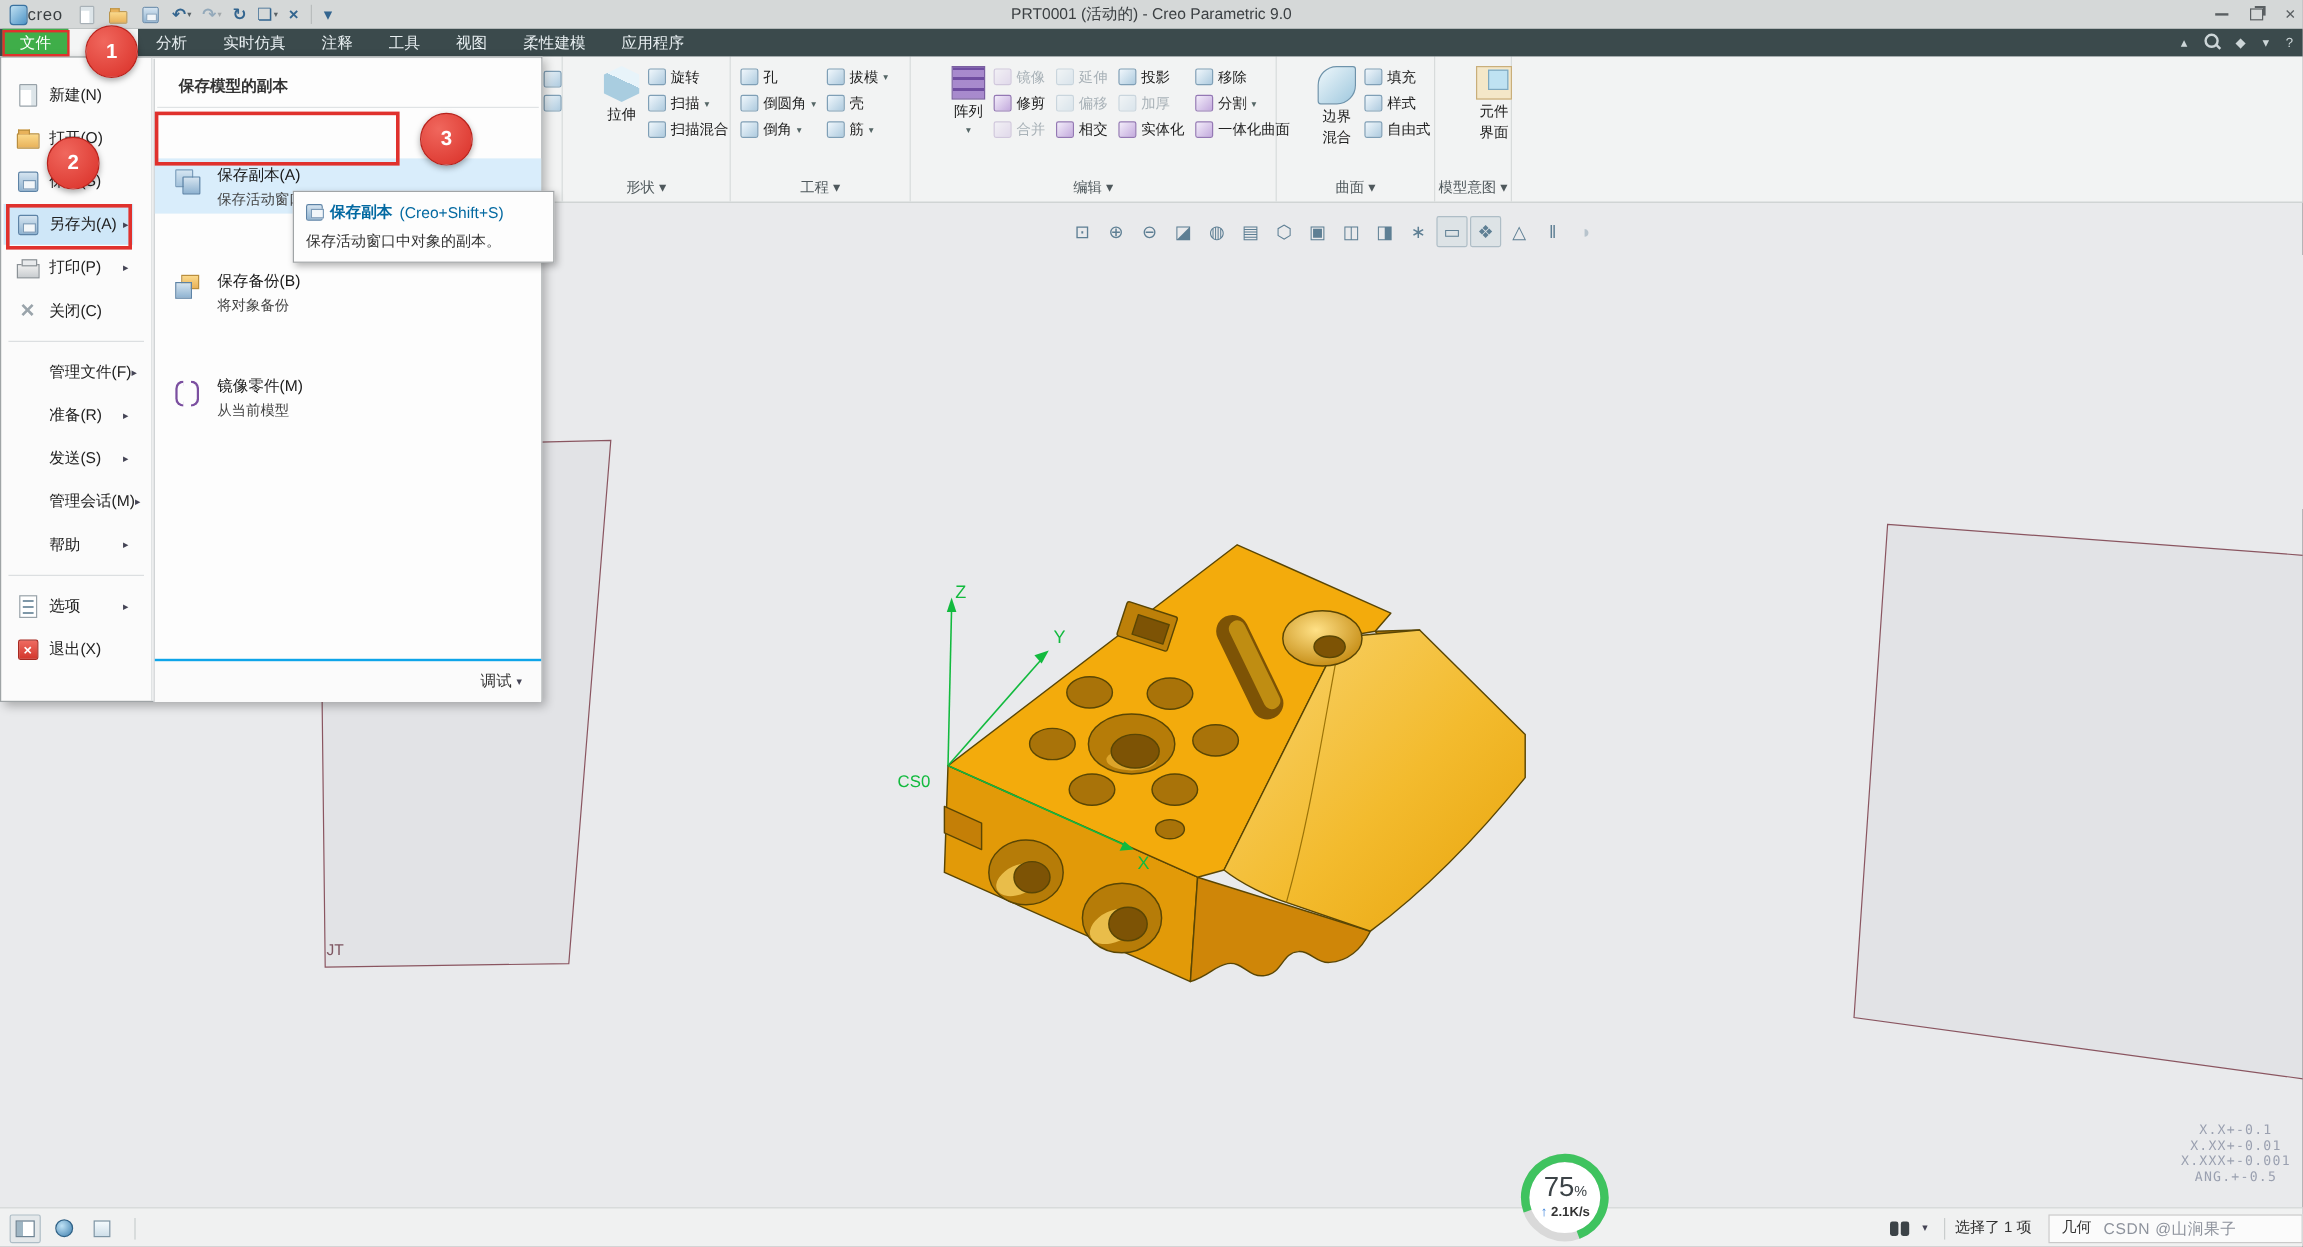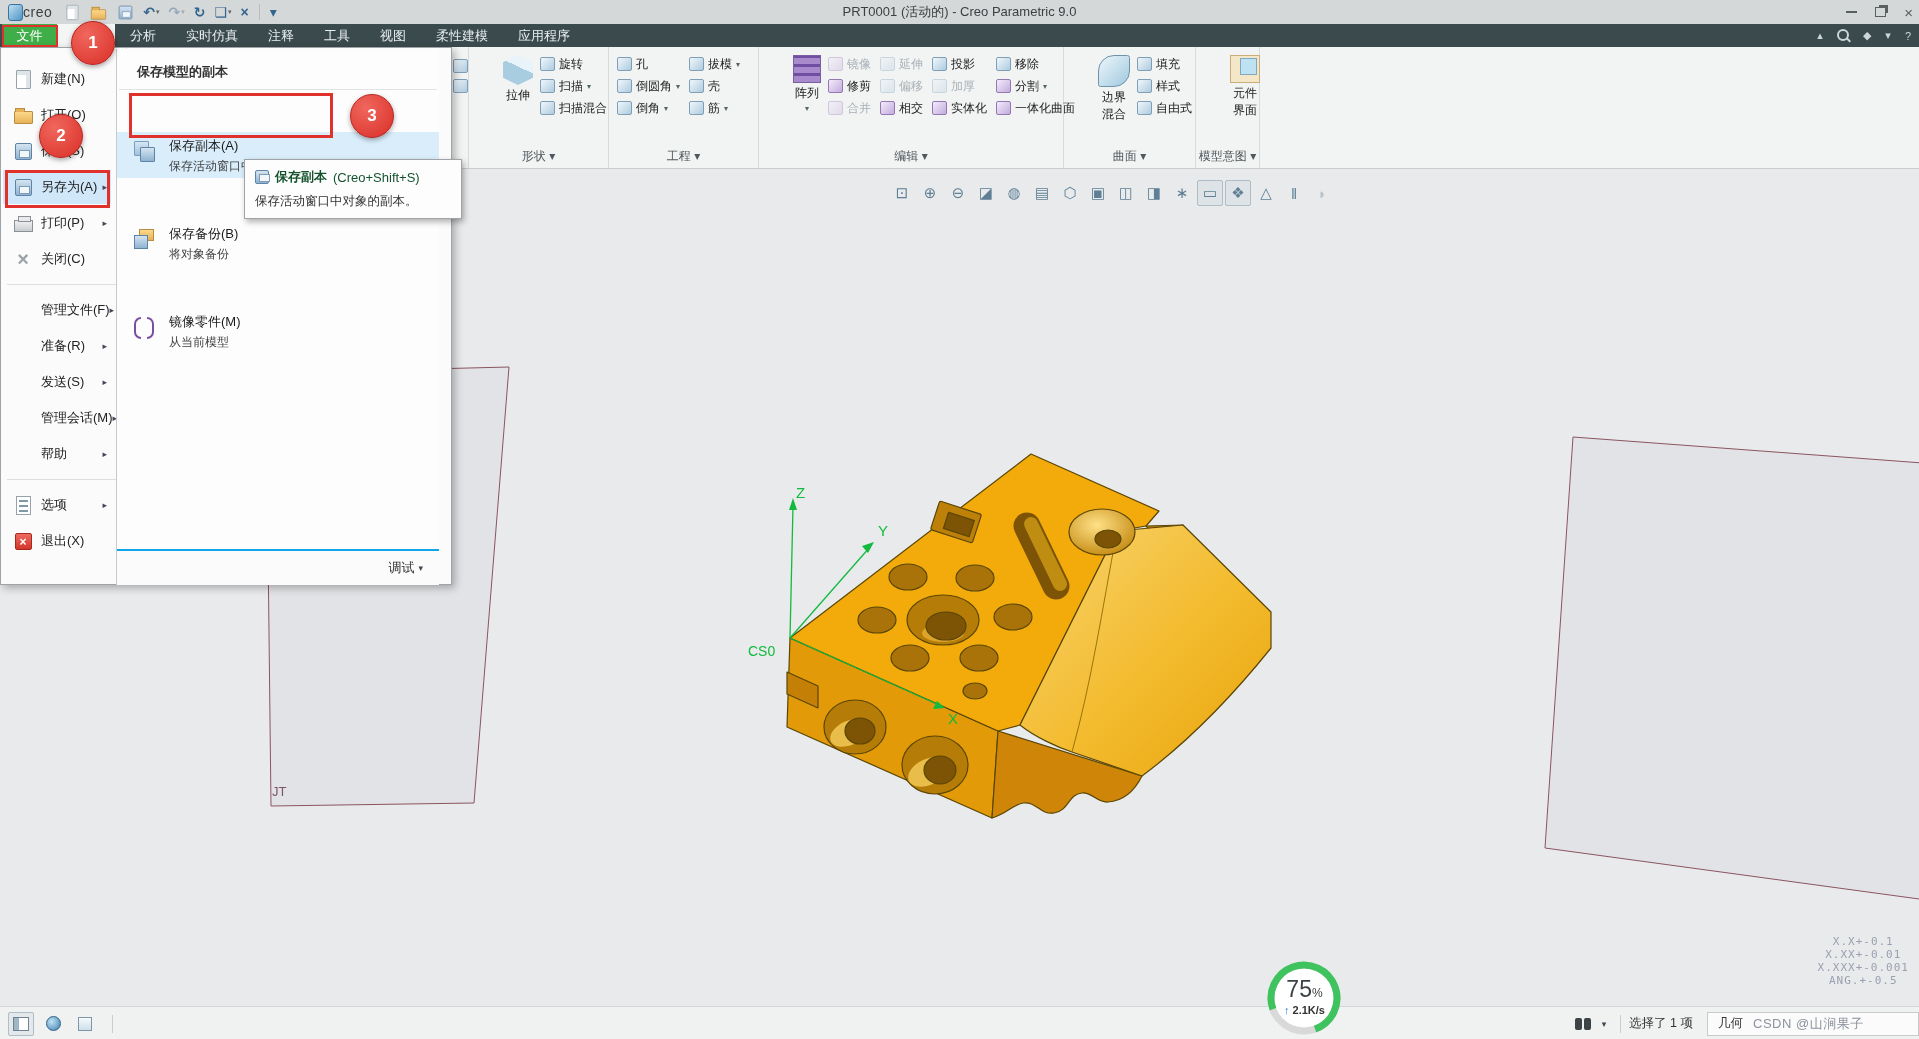--- a/index.html
+++ b/index.html
@@ -64,31 +64,31 @@
   
   .panel{position:absolute;left:0;top:47px;width:452px;height:538px;background:#fbfbfb;border:1px solid #9fa4a6;box-sizing:border-box;box-shadow:3px 3px 8px rgba(0,0,0,.28);z-index:10;}
   .fm-col{position:absolute;left:0;top:0;width:126px;height:100%;border-right:1px solid #d9dcde;padding-top:14px;box-sizing:border-box;}
   .fm-item{display:flex;align-items:center;height:34px;margin:0 15px 2px 2px;padding:0 4px 0 8px;font-size:13px;color:#222;}
   .fm-item.hl{background:#cfe7f8;}
   .fm-ico{width:24px;display:flex;justify-content:center;margin-right:6px;flex:0 0 auto;}
   .fm-label{flex:1;white-space:nowrap;}
   .fm-arr{font-size:9px;color:#445;}
   .fm-sep{height:1px;background:#dcdfe1;margin:8px 6px;}
   
-  .subpanel{position:absolute;left:115px;top:1px;width:323px;height:536px;background:#fdfdfd;border-left:1px solid #c6cacc;box-sizing:border-box;}
+  .subpanel{position:absolute;left:127px;top:1px;width:323px;height:536px;background:#fdfdfd;border-left:1px solid #c6cacc;box-sizing:border-box;}
   .sm-header{font-size:13px;font-weight:bold;color:#333;padding:14px 18px 8px 18px;border-bottom:1px solid #e0e3e5;margin:0 2px;}
   .sm-item{display:flex;gap:10px;height:46px;box-sizing:border-box;padding:5px 8px 0 12px;margin-top:42px;}
   .sm-item.hl{background:#d9edfb;}
   .sm-ico{width:30px;display:flex;justify-content:center;padding-top:4px;flex:0 0 auto;}
   .sm-title{font-size:13px;color:#1a1a1a;}
   .sm-desc{font-size:12px;color:#444;margin-top:3px;white-space:nowrap;}
   .sm-footer{position:absolute;left:0;right:0;bottom:0;height:34px;border-top:2px solid #0ea5e9;display:flex;align-items:center;justify-content:flex-end;padding-right:16px;font-size:13px;color:#333;gap:4px;background:#fbfbfb;}
   
   .tooltip{position:absolute;left:244px;top:159px;width:196px;background:#fdfdfd;border:1px solid #a0a4a6;box-shadow:2px 3px 6px rgba(0,0,0,.3);padding:8px 10px;z-index:25;}
-  .tt-row{display:flex;align-items:center;gap:6px;font-size:13px;color:#14532d;}
+  .tt-row{display:flex;align-items:center;gap:6px;font-size:13px;color:#0369a1;}
   .tt-name{font-weight:bold;}
   .tt-desc{font-size:12.5px;color:#333;margin-top:7px;}
   
   .mi{display:inline-block;box-sizing:border-box;}
   .mi-page{width:15px;height:19px;background:#fff;border:1px solid #98a2a9;border-radius:1px;box-shadow:inset -4px 4px 0 #dde5e9;}
   .mi-folder{width:19px;height:13px;background:linear-gradient(#fbd98a,#e8b25a);border:1px solid #b98e3e;border-radius:1px;position:relative;margin-top:4px;}
   .mi-folder::before{content:'';position:absolute;left:0;top:-4px;width:8px;height:3px;background:#e8b25a;border:1px solid #b98e3e;border-bottom:0;}
   .mi-floppy{width:17px;height:17px;background:linear-gradient(#d5e4f0,#8fb3d1);border:1px solid #5d83a6;border-radius:2px;position:relative;}
   .mi-floppy::after{content:'';position:absolute;left:3px;bottom:1px;width:9px;height:6px;background:#f2f6f9;border:1px solid #7d9cb8;}
   .mi-floppy2{position:relative;width:20px;height:20px;}

